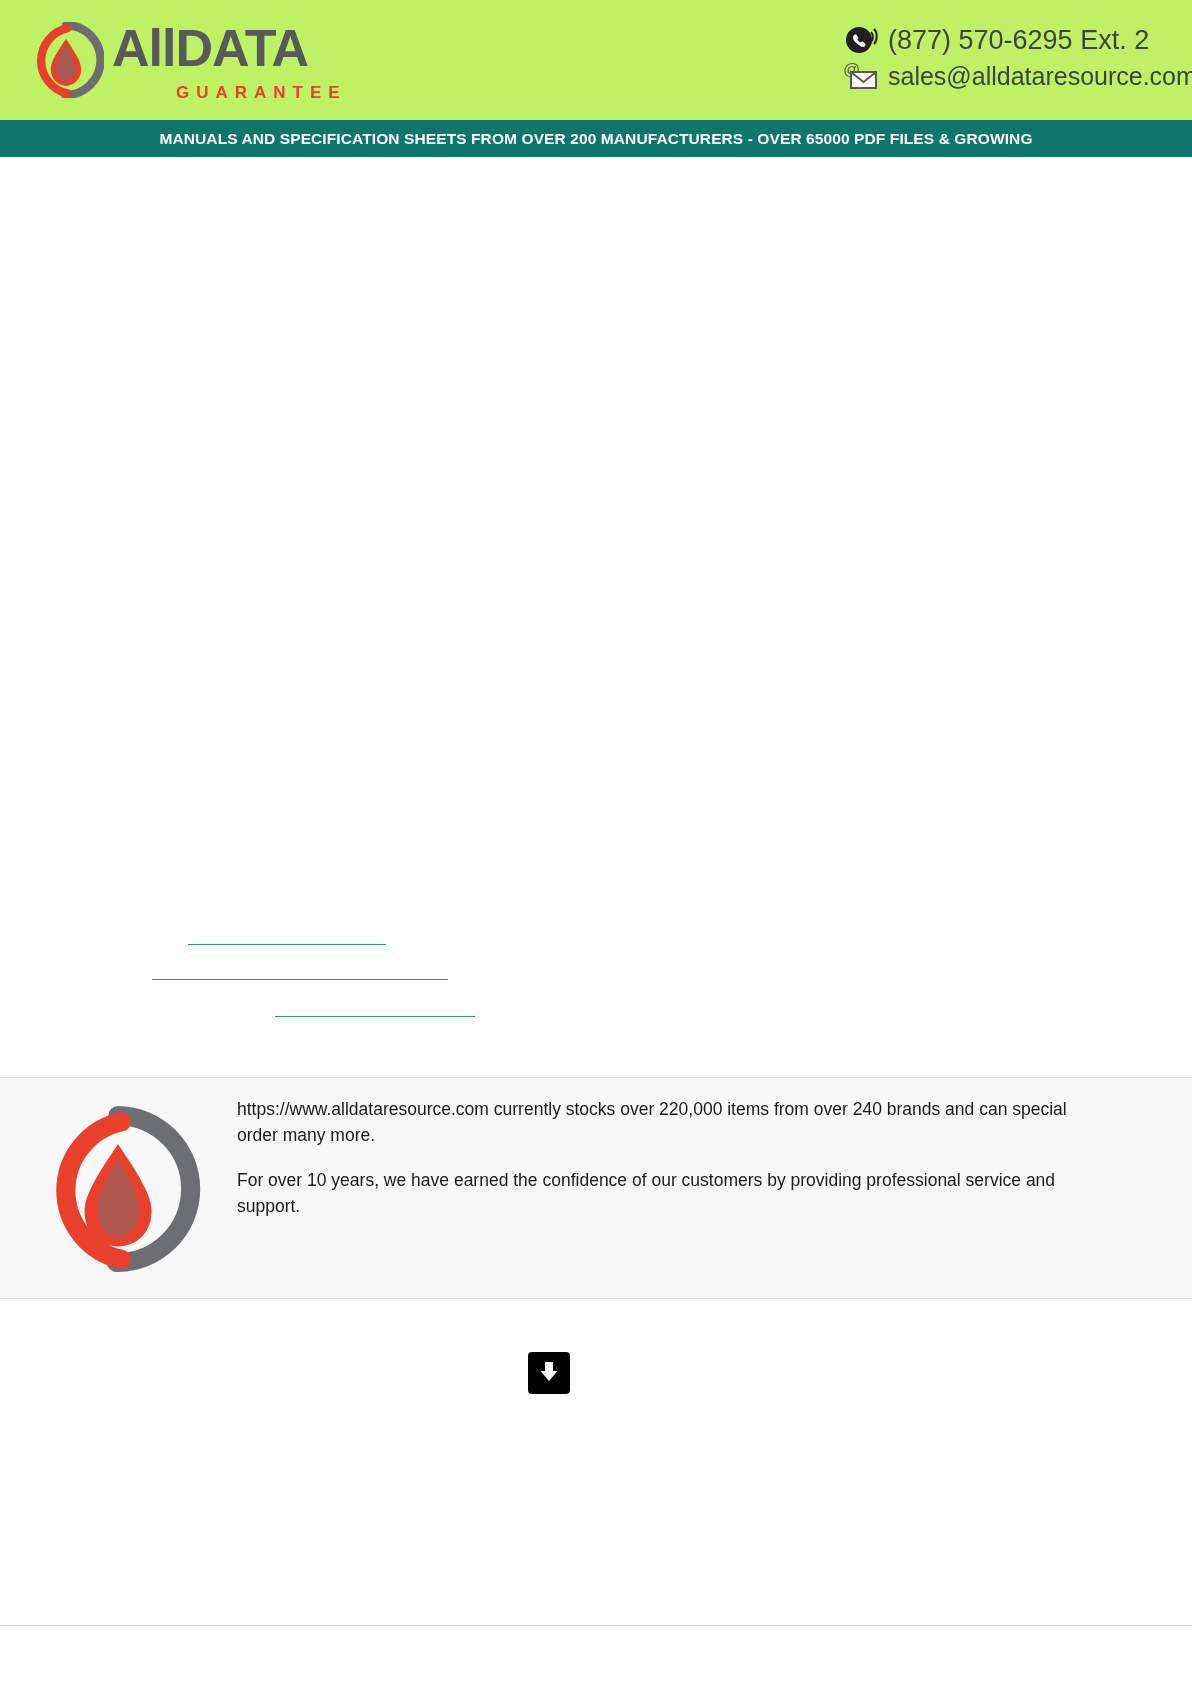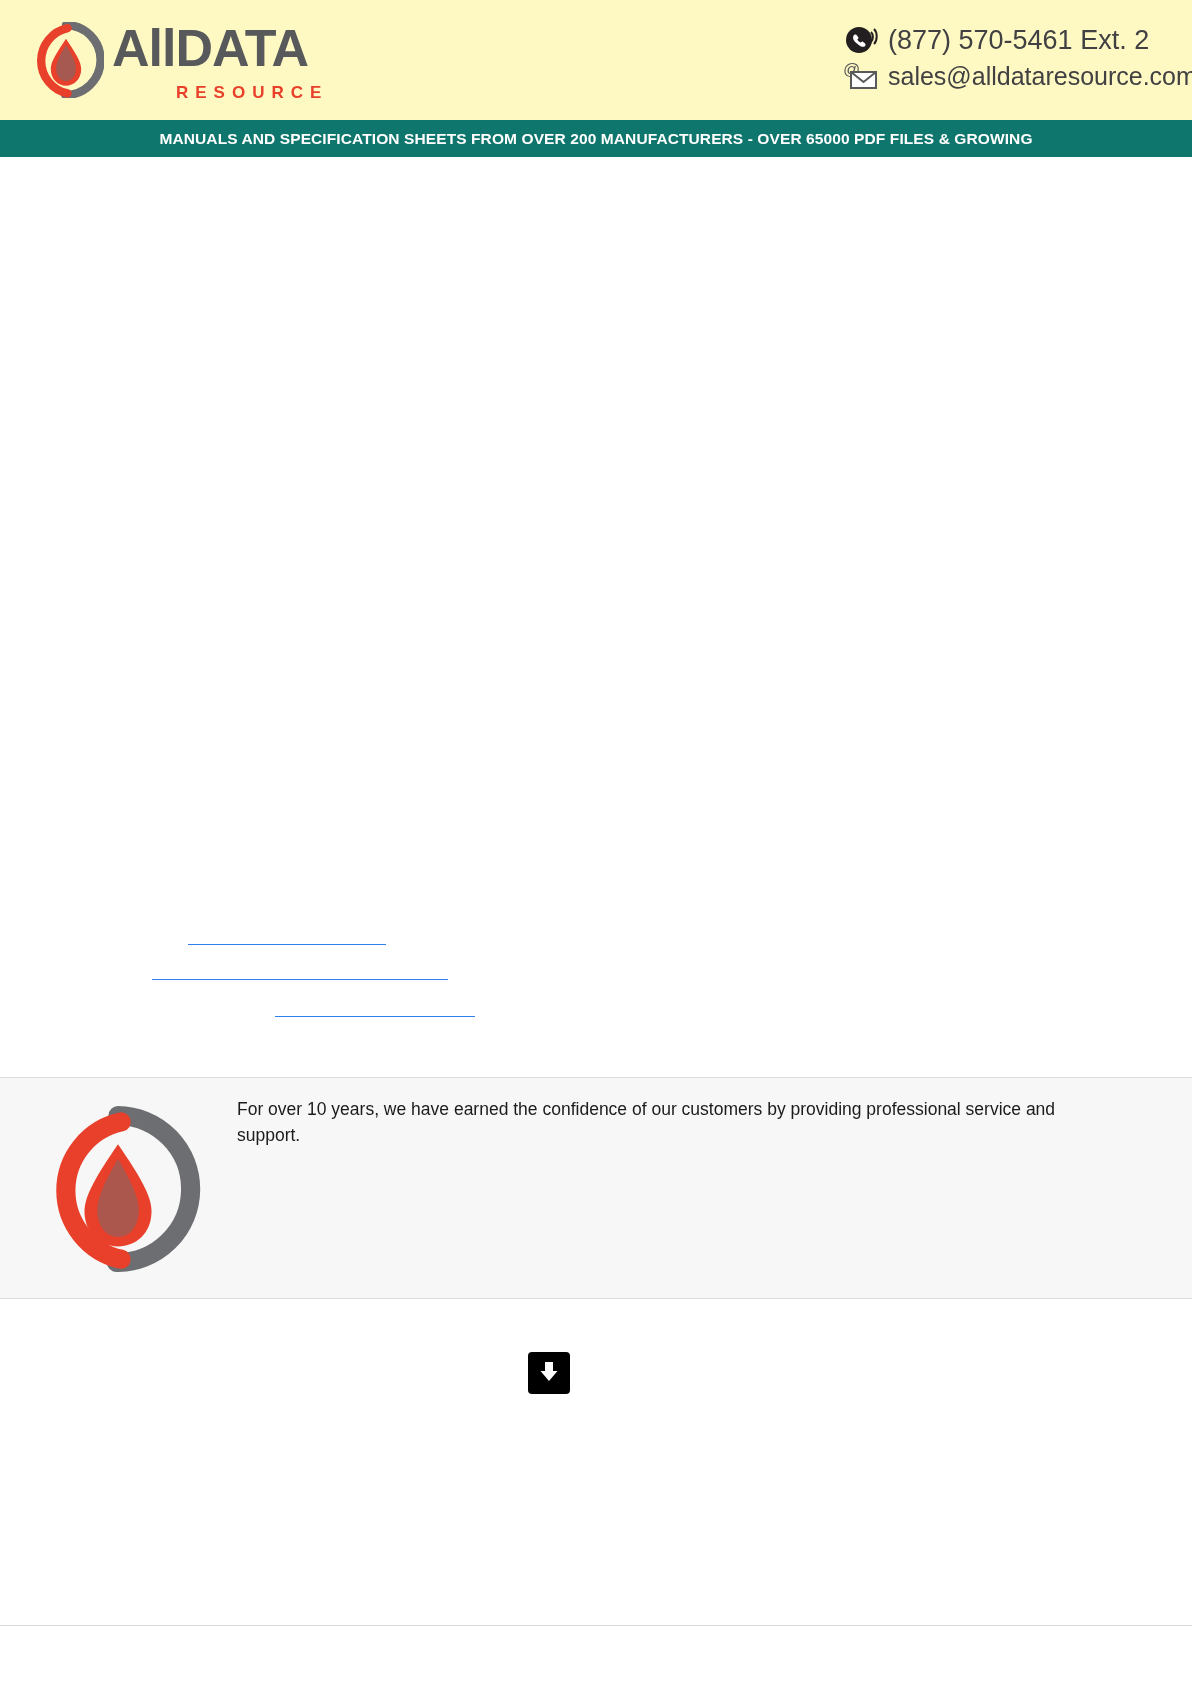--- a/index.html
+++ b/index.html
@@ -15,21 +15,21 @@
     color: #000000;
     overflow: hidden;
   }
 
   
   .header {
     position: absolute;
     left: 0; top: 0;
     width: 1192px;
     height: 120px;
-    background: #fef9c3;
+    background: #bef264;
     box-sizing: border-box;
   }
 
   
   .logo-mark {
     position: absolute;
     left: 28px; top: 22px;
     width: 76px; height: 76px;
   }
   .logo-mark svg { display: block; }
@@ -201,34 +201,34 @@
       <path d="M50 4 A46 46 0 1 1 49 96" fill="none" stroke="#6d6e71" stroke-width="11" stroke-linecap="round"></path>
       <path d="M52 8 A44 44 0 0 0 52 94" fill="none" stroke="#e8402a" stroke-width="11" stroke-linecap="round"></path>
       <path d="M50 22 C38 40 30 52 30 62 C30 76 40 84 50 84 C60 84 70 76 70 62 C70 52 62 40 50 22 Z" fill="#e8402a"></path>
       <path d="M50 30 C42 44 37 53 37 61 C37 72 43 78 50 78 C57 78 63 72 63 61 C63 53 58 44 50 30 Z" fill="#6d6e71" opacity="0.55"></path>
     </svg>
   </div>
 
   <div class="logo-word">
     <span class="all">All</span><span class="data">DATA</span>
   </div>
-  <div class="logo-sub">RESOURCE</div>
+  <div class="logo-sub">GUARANTEE</div>
 
 
   <div class="contact">
     <div class="contact-row">
       <span class="icon-phone">
         <svg width="34" height="32" viewBox="0 0 34 32" xmlns="http://www.w3.org/2000/svg">
           <circle cx="15" cy="16" r="13" fill="#231f20"></circle>
           <path d="M10 11 c0 0 1.5-1 2.5 0 l1.8 2.2 c0.6 0.8 -0.4 1.6 -0.9 2.1 c-0.4 0.5 2.6 3.6 3.3 3.2 c0.6-0.4 1.4-1.4 2.2-0.8 l2.2 1.8 c1 0.9 0 2.4 0 2.4 c-1.6 1.9 -5 0.6 -7.8-2.2 C8.6 16.8 8.4 12.7 10 11 z" fill="#ffffff"></path>
           <path d="M27 8 c2.5 2.4 2.5 7.6 0 10" fill="none" stroke="#231f20" stroke-width="2"></path>
           <path d="M30 5 c3.6 3.4 3.6 11.6 0 15" fill="none" stroke="#231f20" stroke-width="2"></path>
         </svg>
       </span>
-      <span class="contact-text">(877) 570-5461 Ext. 2</span>
+      <span class="contact-text">(877) 570-6295 Ext. 2</span>
     </div>
     <div class="contact-row">
       <span class="icon-mail">
         <svg width="34" height="32" viewBox="0 0 34 32" xmlns="http://www.w3.org/2000/svg">
           <text x="-1" y="15" font-family="Liberation Sans, sans-serif" font-size="17" fill="#58595b">@</text>
           <rect x="7" y="12" width="25" height="16" fill="#ffffff" stroke="#58595b" stroke-width="2"></rect>
           <path d="M7 12 L19.5 22 L32 12" fill="none" stroke="#58595b" stroke-width="2"></path>
         </svg>
       </span>
       <span class="contact-text email">sales@alldataresource.com</span>
@@ -261,20 +261,21 @@
 <div class="info-panel">
   <div class="info-logo">
     <svg width="176" height="166" viewBox="0 0 110 104" xmlns="http://www.w3.org/2000/svg">
       <path d="M55 6 A46 46 0 1 1 54 98" fill="none" stroke="#6d6e71" stroke-width="12" stroke-linecap="round"></path>
       <path d="M57 10 A44 44 0 0 0 57 96" fill="none" stroke="#e8402a" stroke-width="12" stroke-linecap="round"></path>
       <path d="M55 24 C42 43 34 56 34 66 C34 80 44 88 55 88 C66 88 76 80 76 66 C76 56 68 43 55 24 Z" fill="#e8402a"></path>
       <path d="M55 33 C47 47 42 57 42 65 C42 76 48 82 55 82 C62 82 68 76 68 65 C68 57 63 47 55 33 Z" fill="#6d6e71" opacity="0.5"></path>
     </svg>
   </div>
   <div class="info-text">
+    <p>https://www.alldataresource.com currently stocks over 220,000 items from over 240 brands and can special order many more.</p>
     <p>For over 10 years, we have earned the confidence of our customers by providing professional service and support.</p>
   </div>
 </div>
 
 <div class="download-badge">
   <svg width="26" height="26" viewBox="0 0 26 26" xmlns="http://www.w3.org/2000/svg">
     <path d="M13 3 v11 M13 19 L6 11 h14 Z" fill="#ffffff"></path>
     <rect x="9" y="2" width="8" height="10" fill="#ffffff"></rect>
     <path d="M4.5 11 L13 21 L21.5 11 Z" fill="#ffffff"></path>
   </svg>

